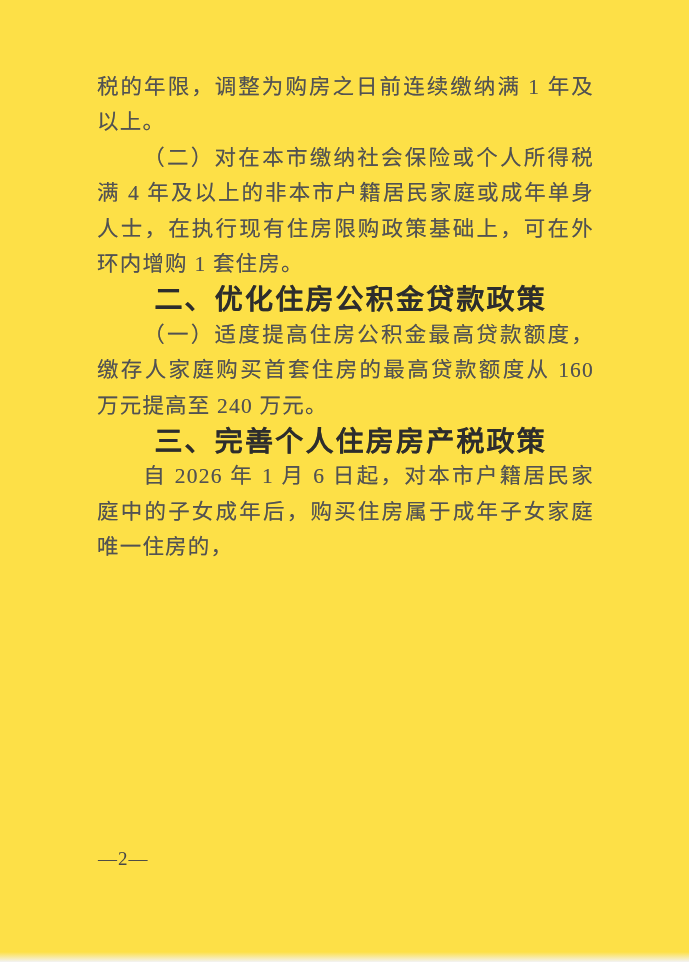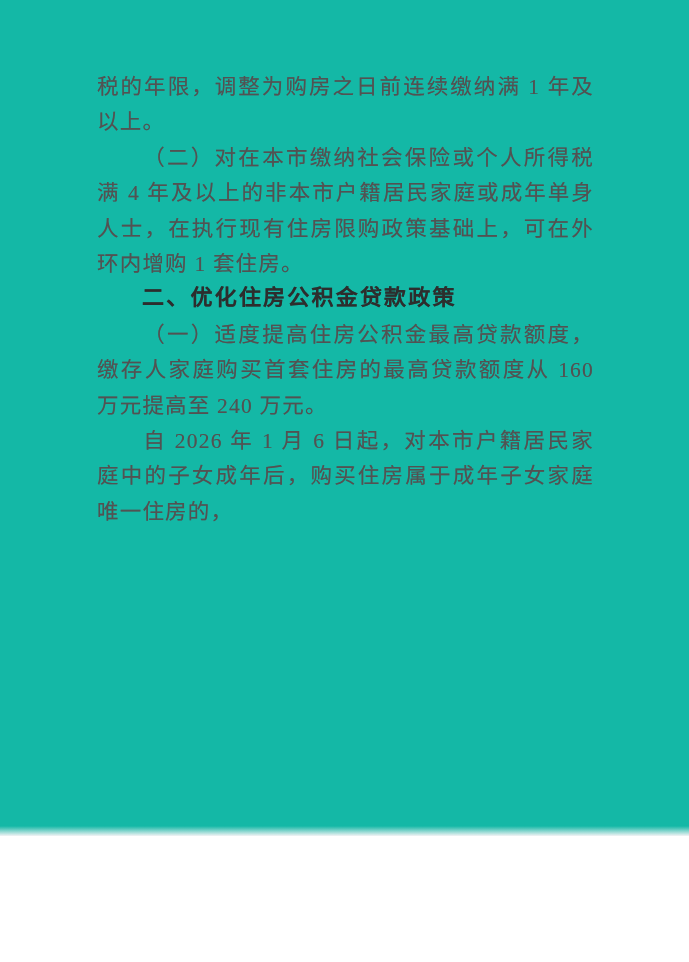--- a/index.html
+++ b/index.html
@@ -3,22 +3,22 @@
 <meta charset="utf-8">
 <style>
   html, body {
     margin: 0;
     padding: 0;
     background: #ffffff;
   }
   .page {
     position: relative;
     width: 689px;
-    height: 836px;
-    background: #14b8a6;
+    height: 962px;
+    background: #fde047;
     overflow: hidden;
     font-family: "Liberation Serif", "DejaVu Serif", serif;
   }
   
   .page::after {
     content: "";
     position: absolute;
     left: 0;
     bottom: 0;
     width: 100%;
@@ -43,23 +43,23 @@
     margin: 0;
     padding: 0;
   }
   .para {
     text-indent: 2.15em;
   }
   .para.flush {
     text-indent: 0;
   }
   .heading {
-    font-family: Liberation Mono, monospace;
+    font-family: Liberation Sans, sans-serif;
     font-weight: 700;
-    font-size: 22px;
+    font-size: 28px;
     color: #2d2d2d;
     letter-spacing: 2.2px;
     text-indent: 2.05em;
     text-shadow: 0 0 0.5px rgba(45,45,45,0.6);
   }
   .footer {
     position: absolute;
     left: 98px;
     top: 847px;
     color: #474747;
@@ -71,16 +71,17 @@
 </style>
 </head>
 <body>
 
 <div class="page">
   <div class="content">
     <p class="para flush">税的年限，调整为购房之日前连续缴纳满 1 年及以上。</p>
     <p class="para">（二）对在本市缴纳社会保险或个人所得税满 4 年及以上的非本市户籍居民家庭或成年单身人士，在执行现有住房限购政策基础上，可在外环内增购 1 套住房。</p>
     <h2 class="heading">二、优化住房公积金贷款政策</h2>
     <p class="para">（一）适度提高住房公积金最高贷款额度，缴存人家庭购买首套住房的最高贷款额度从 160 万元提高至 240 万元。</p>
+    <h2 class="heading">三、完善个人住房房产税政策</h2>
     <p class="para">自 2026 年 1 月 6 日起，对本市户籍居民家庭中的子女成年后，购买住房属于成年子女家庭唯一住房的，</p>
   </div>
   <div class="footer">—2—</div>
 </div>
 
 </body></html>

